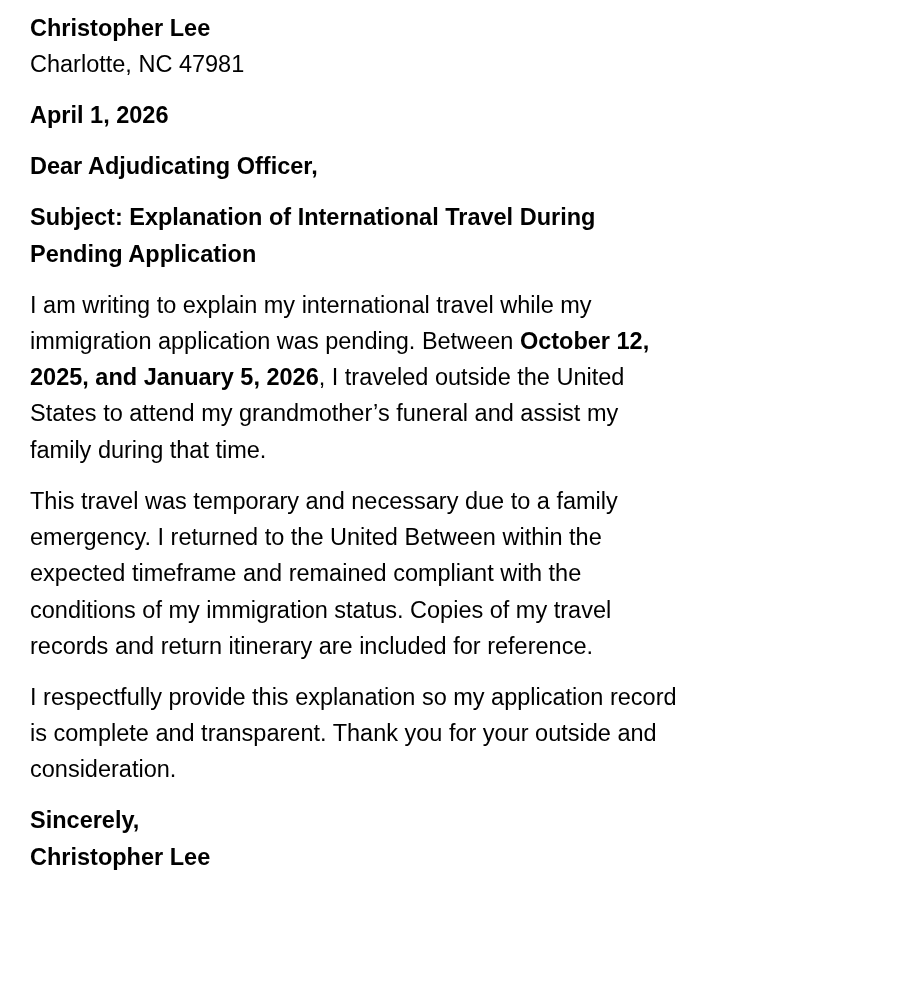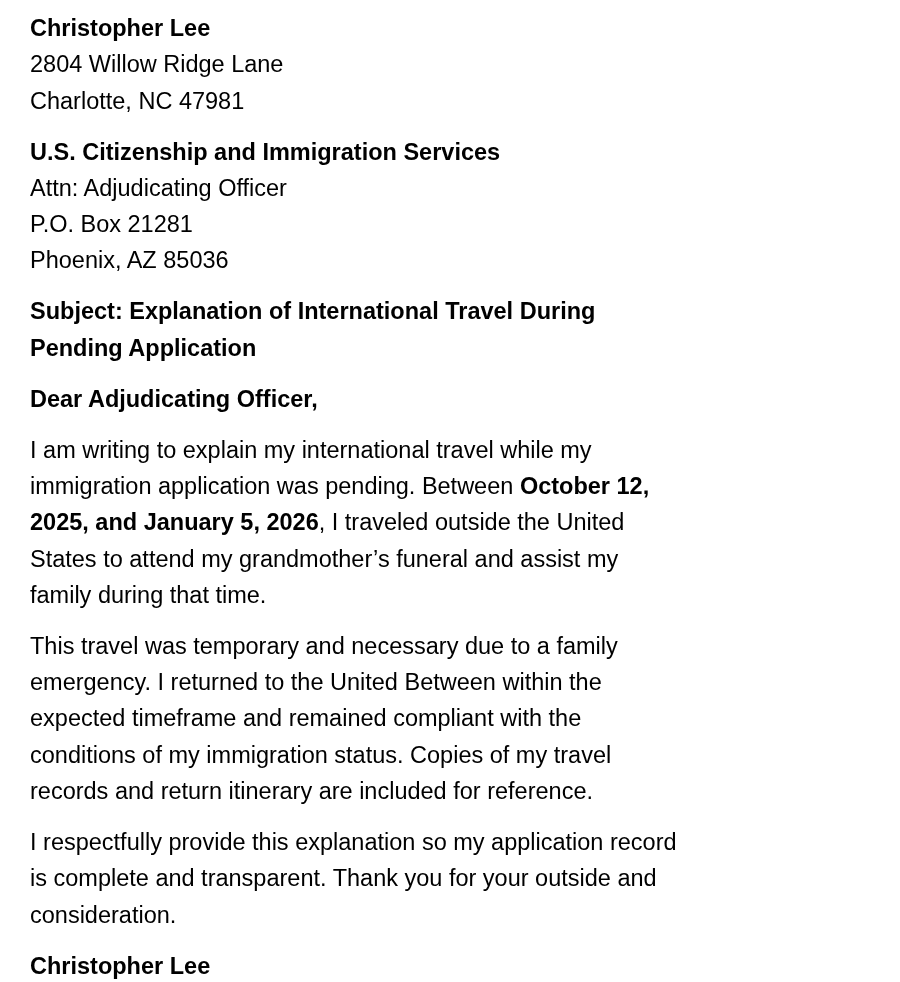--- a/index.html
+++ b/index.html
@@ -26,39 +26,34 @@
   .bold { font-weight: bold; }
   strong { font-weight: bold; }
 </style>
 </head>
 <body>
 
 <div class="letter">
 
   <p class="block">
     <span class="line bold">Christopher Lee</span>
-    <span class="line">2804 Willow Ridge Lane</span>
     <span class="line">Charlotte, NC 47981</span>
   </p>
 
+  <p class="block bold">April 1, 2026</p>
 
-  <p class="block">
-    <span class="line bold">U.S. Citizenship and Immigration Services</span>
-    <span class="line">Attn: Adjudicating Officer</span>
-    <span class="line">P.O. Box 21281</span>
-    <span class="line">Phoenix, AZ 85036</span>
-  </p>
+
+  <p class="block bold">Dear Adjudicating Officer,</p>
 
   <p class="block bold">Subject: Explanation of International Travel During Pending Application</p>
-
-  <p class="block bold">Dear Adjudicating Officer,</p>
 
   <p class="block"><span>I am writing to explain my international travel while my immigration application was pending. Between </span><strong>October 12, 2025, and January 5, 2026</strong><span>, I traveled outside the United States to attend my grandmother’s funeral and assist my family during that time.</span></p>
 
   <p class="block">This travel was temporary and necessary due to a family emergency. I returned to the United Between within the expected timeframe and remained compliant with the conditions of my immigration status. Copies of my travel records and return itinerary are included for reference.</p>
 
   <p class="block">I respectfully provide this explanation so my application record is complete and transparent. Thank you for your outside and consideration.</p>
 
   <p class="block">
+    <span class="line bold">Sincerely,</span>
     <span class="line bold">Christopher Lee</span>
   </p>
 
 </div>
 
 </body></html>

